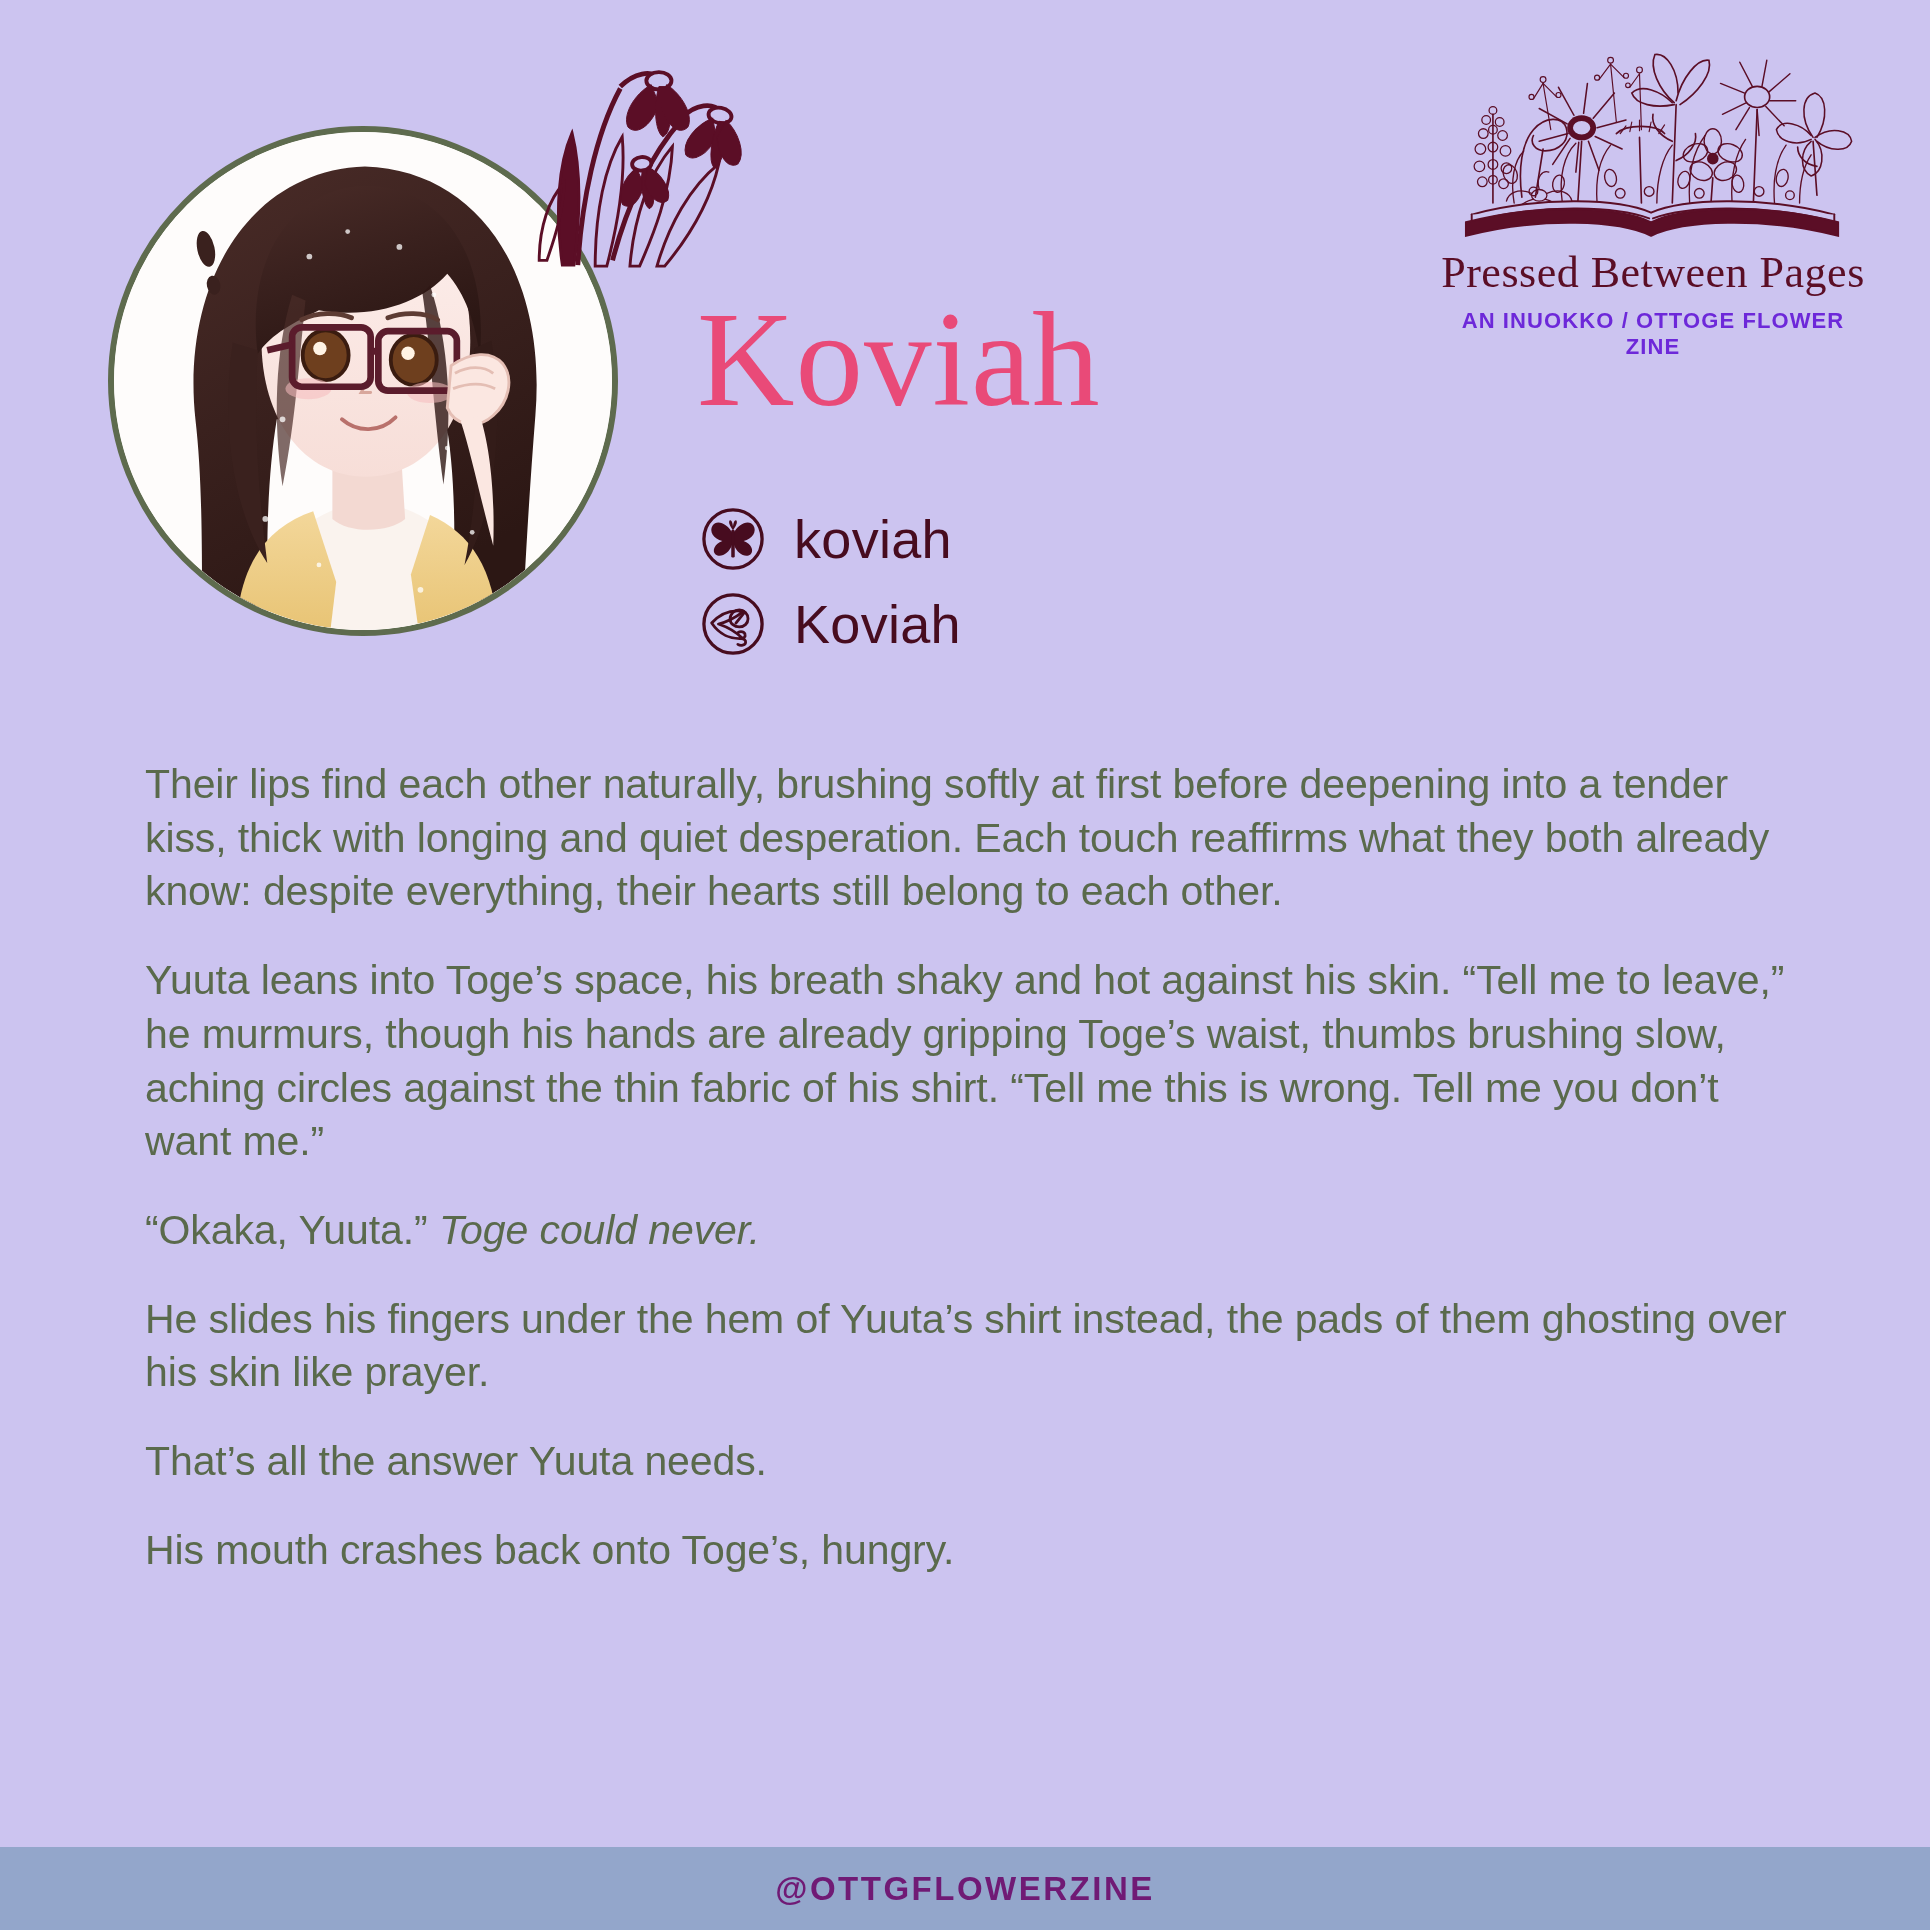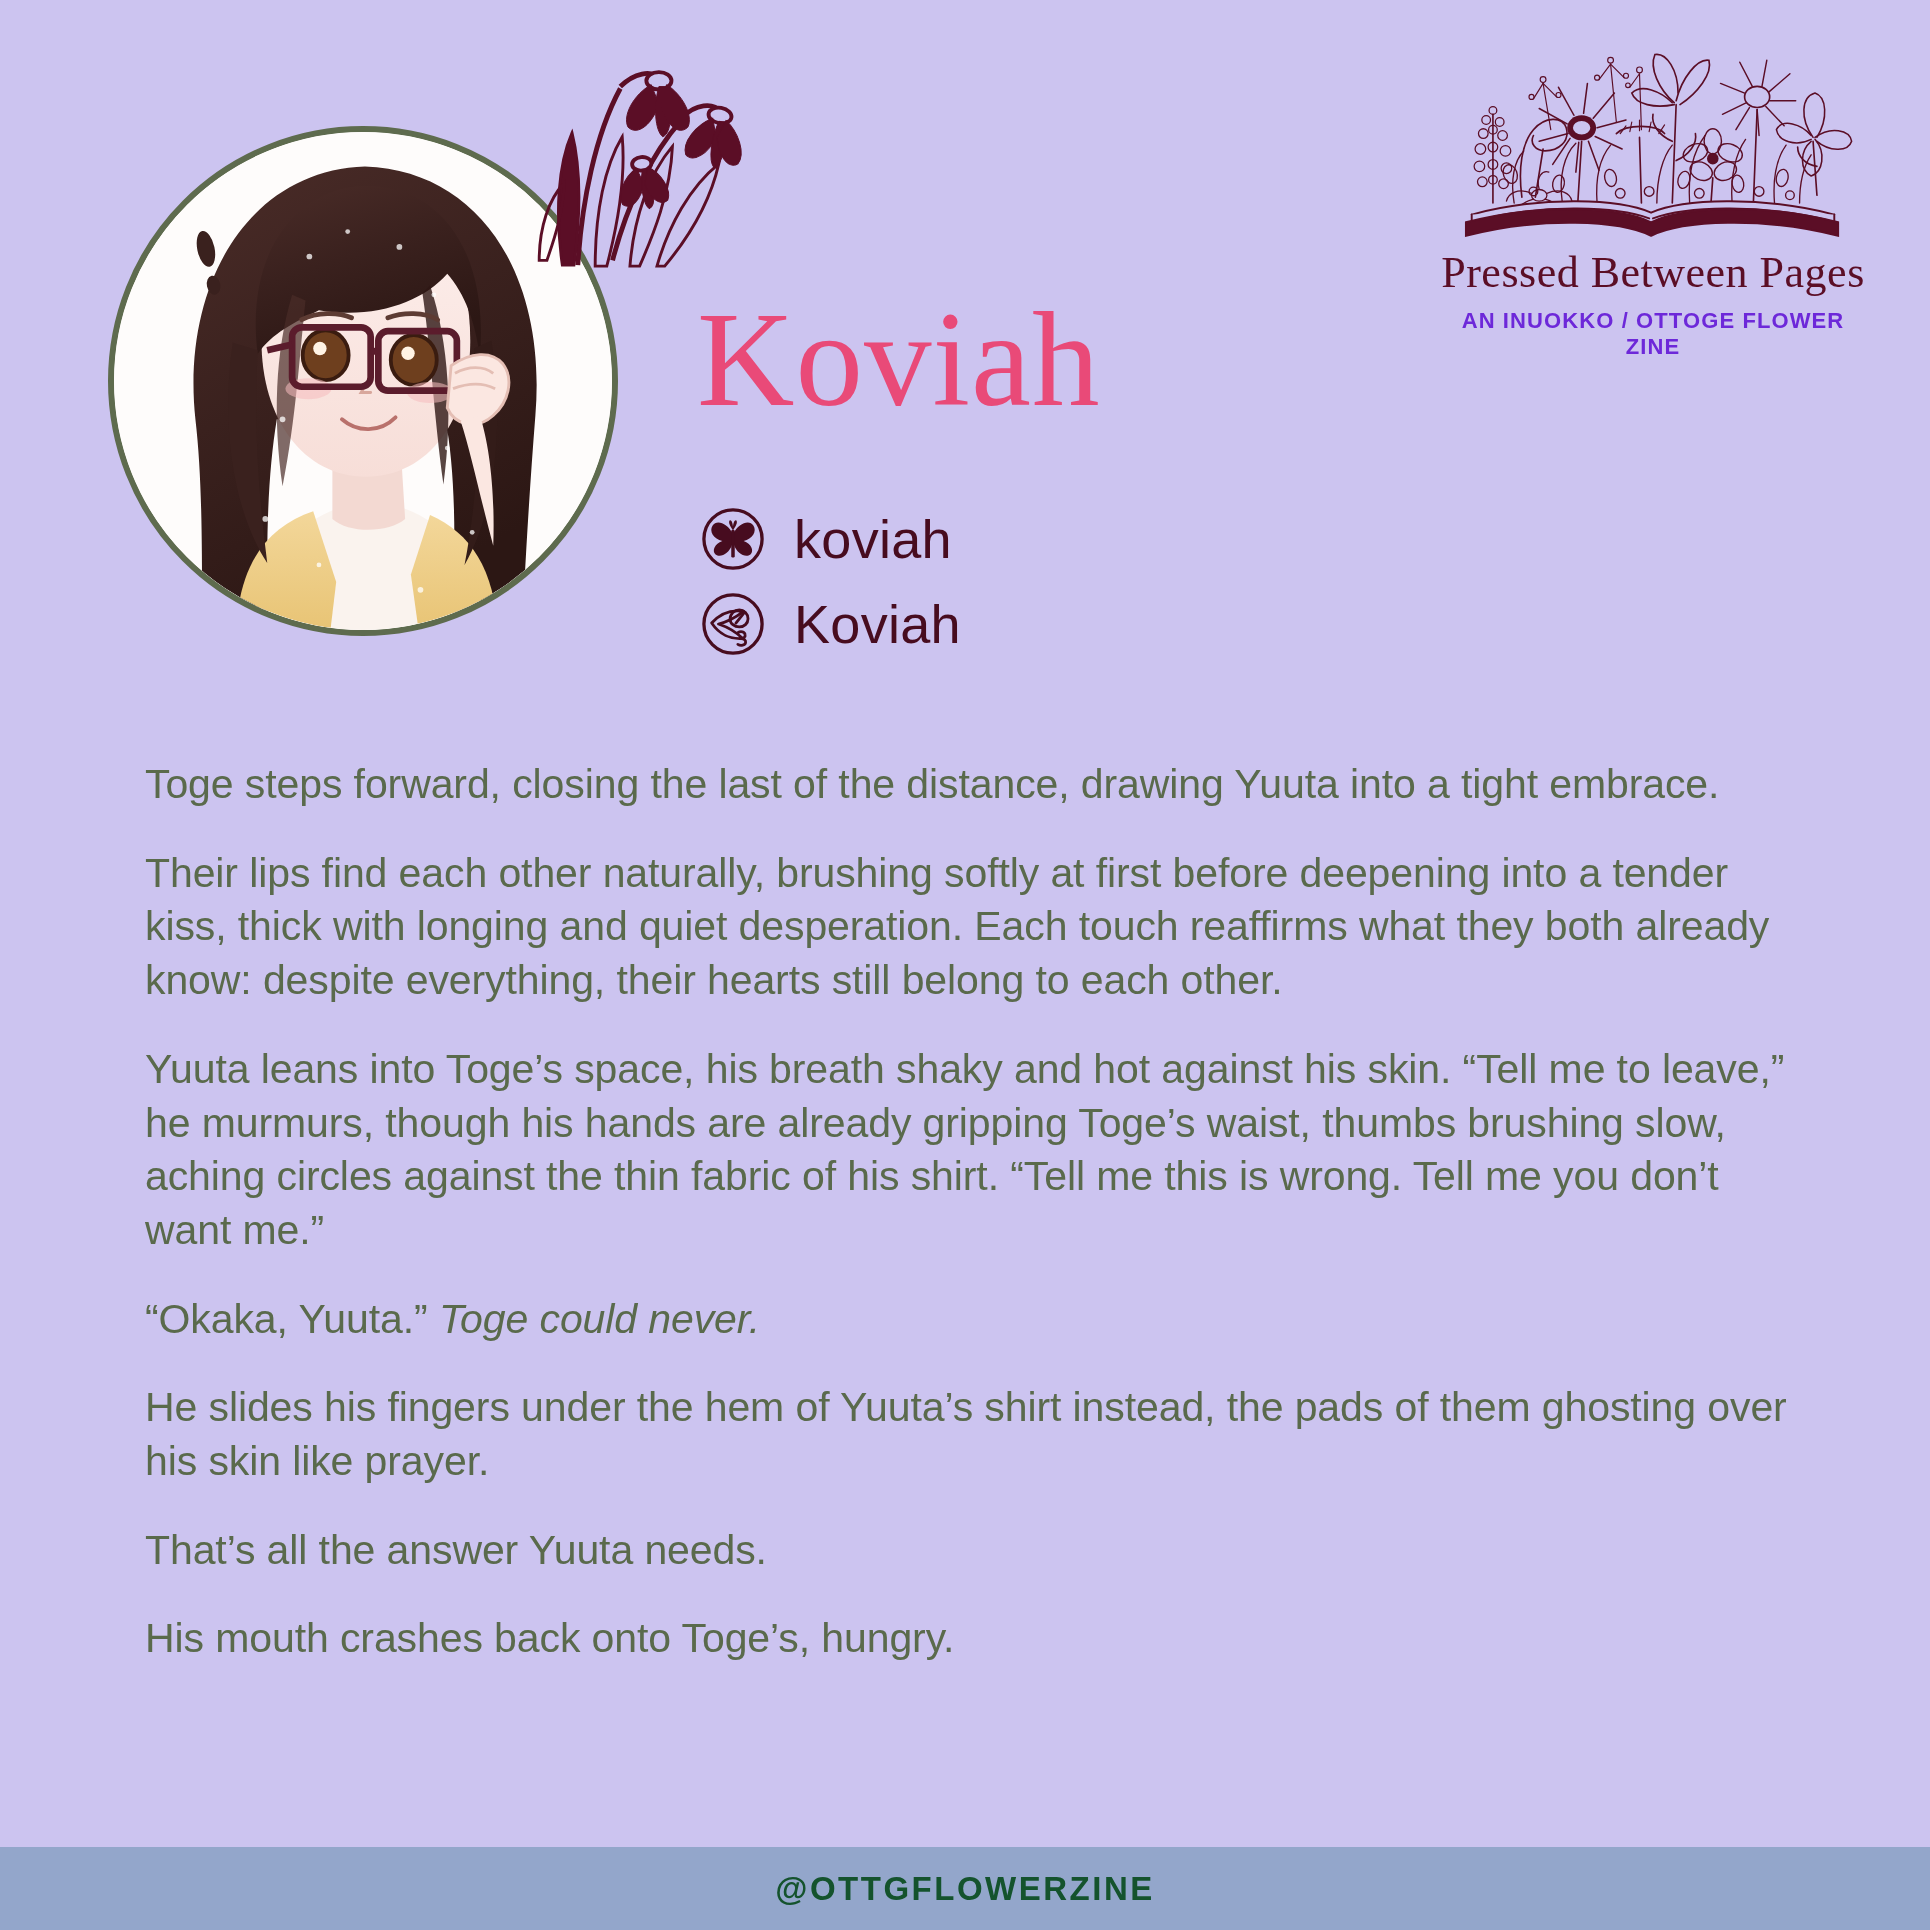--- a/index.html
+++ b/index.html
@@ -142,21 +142,21 @@
     background: #93A6CB;
     display: flex;
     align-items: center;
     justify-content: center;
   }
   .footer-text {
     font-family: "Liberation Sans", sans-serif;
     font-weight: bold;
     font-size: 33px;
     letter-spacing: 2.5px;
-    color: #14532d;
+    color: #701a75;
   }
 </style>
 </head>
 <body>
 
 <div class="page">
 
   <div class="avatar-wrap">
     <svg class="avatar-art" viewBox="0 0 520 520">
       <defs>
@@ -488,21 +488,20 @@
 
           <path d="M38 42 C41 40 45 41 45.5 44 C46 46.5 43.5 48 41.5 48 C44 48 46.5 49.5 46 52 C45.5 55 41 56 38 54"></path>
         </g>
       </svg>
       <span class="handle-text">Koviah</span>
     </div>
 
   </div>
 
   <div class="excerpt">
-    <p>Toge steps forward, closing the last of the distance, drawing Yuuta into a tight embrace.</p>
     <p>Their lips find each other naturally, brushing softly at first before deepening into a tender kiss, thick with longing and quiet desperation. Each touch reaffirms what they both already know: despite everything, their hearts still belong to each other.</p>
     <p>Yuuta leans into Toge’s space, his breath shaky and hot against his skin. “Tell me to leave,” he murmurs, though his hands are already gripping Toge’s waist, thumbs brushing slow, aching circles against the thin fabric of his shirt. “Tell me this is wrong. Tell me you don’t want me.”</p>
     <p><span>“Okaka, Yuuta.” </span><em>Toge could never.</em></p>
     <p>He slides his fingers under the hem of Yuuta’s shirt instead, the pads of them ghosting over his skin like prayer.</p>
     <p>That’s all the answer Yuuta needs.</p>
     <p>His mouth crashes back onto Toge’s, hungry.</p>
   </div>
 
   <div class="footer">
     <span class="footer-text">@OTTGFLOWERZINE</span>

